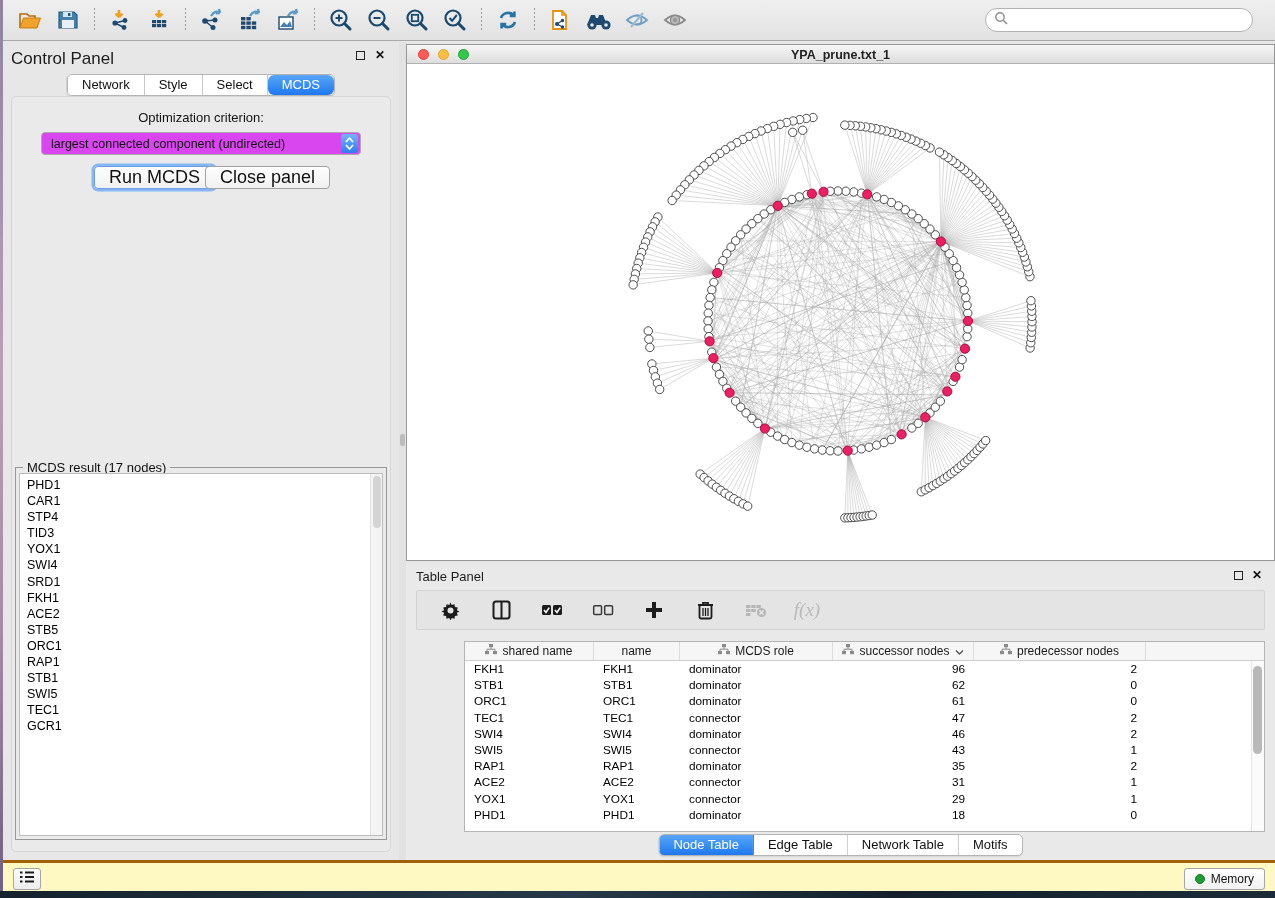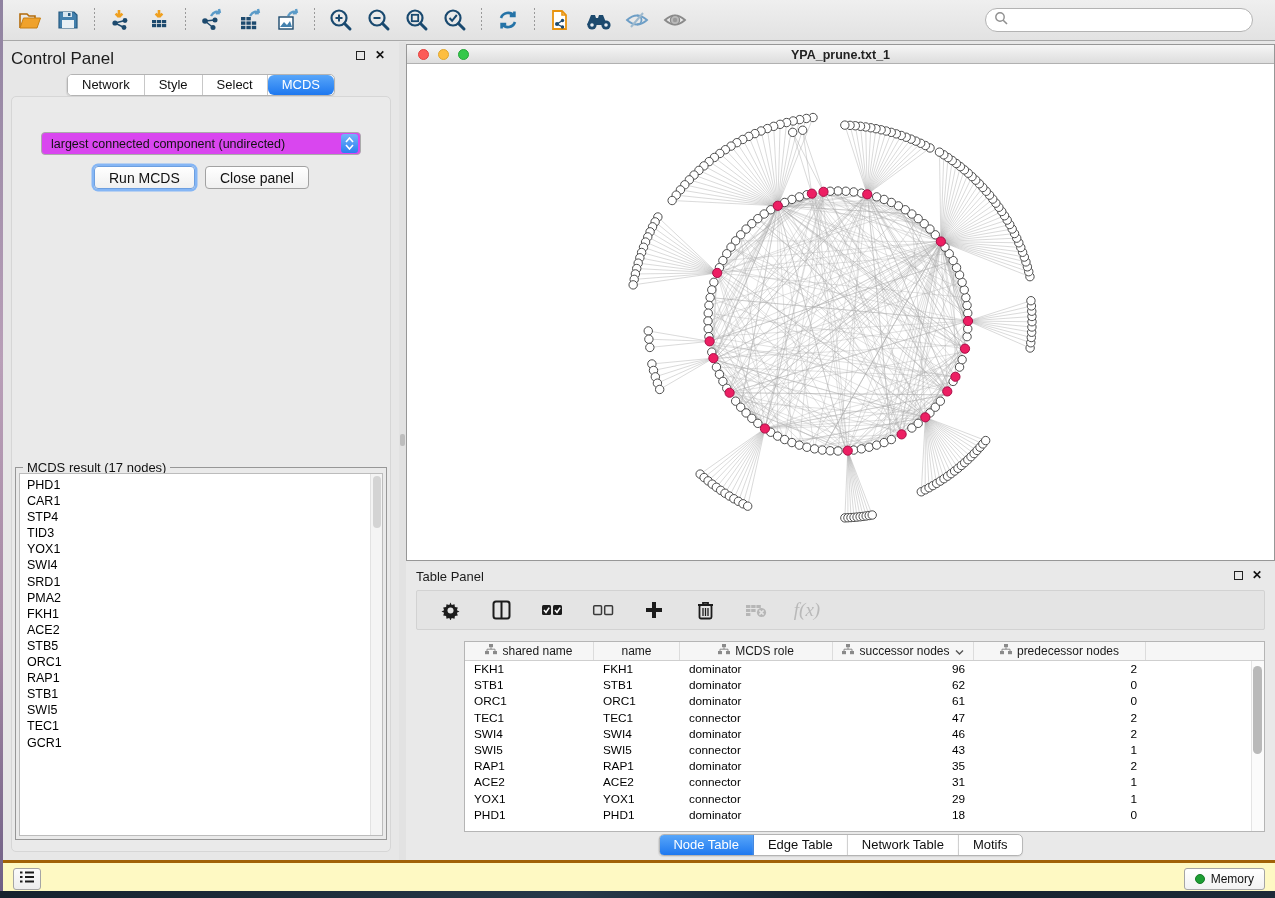--- a/index.html
+++ b/index.html
@@ -47,21 +47,21 @@
     border:1px solid #d6d6d6; border-radius:5px; }
   #opt-label { left:0; right:0; top:68px; text-align:center; font-size:13px; color:#111; }
   #opt-select { left:38px; right:38px; top:90px; height:23px; background:#d946ef;
     border:1px solid #ababab; border-radius:4px; display:flex; align-items:center; }
   #opt-select .val { flex:1; font-size:12.5px; color:#111; padding-left:9px; white-space:nowrap; }
   #opt-stepper { width:17px; height:19px; margin-right:2px; border-radius:3px;
     background:linear-gradient(#74b4fa,#2b7ef0); display:flex; flex-direction:column;
     align-items:center; justify-content:center; gap:1px; }
   .btn { position:absolute; height:23px; background:linear-gradient(#ffffff,#f0f0f0);
     border:1px solid #a2a2a2; border-radius:4px; font-family:"Liberation Sans",sans-serif;
-    font-size:14px; color:#111; padding:0 14px; }
+    font-size:18px; color:#111; padding:0 14px; }
   #run-mcds { left:91px; top:124px; box-shadow:0 0 0 2.5px #85b6f5; border-color:#6d9fe0; }
   #close-panel { left:202px; top:124px; }
   #mcds-group { left:12px; right:12px; top:425px; bottom:20px;
     border:1px solid #979797; background:transparent; }
   #mcds-legend { position:absolute; top:-8px; left:7px; background:#eaeaea; padding:0 4px;
     font-size:13px; color:#111; }
   #mcds-list { position:absolute; left:3px; right:3px; top:5px; bottom:3px; background:#fff;
     border:1px solid #bcbcbc; overflow:hidden; }
   #mcds-items { padding:3px 0 0 7px; }
   .mcds-item { font-size:12.5px; line-height:16.1px; color:#000; }
@@ -320,20 +320,21 @@
   <div id="cp-title" class="abs">Control Panel</div>
   <div id="cp-float" class="panel-float"></div>
   <div id="cp-close" class="panel-close">✕</div>
   <div id="cp-tabs" class="seg abs">
       <button class="seg-btn">Network</button>
       <button class="seg-btn">Style</button>
       <button class="seg-btn">Select</button>
       <button class="seg-btn active">MCDS</button>
     </div>
   <div id="cp-content" class="abs"></div>
+  <div id="opt-label" class="abs">Optimization criterion:</div>
   <div id="opt-select" class="abs">
     <span class="val">largest connected component (undirected)</span>
     <span id="opt-stepper">
       <svg width="9" height="6" viewBox="0 0 9 6">
           <path d="M1 5 L4.5 1 L8 5" fill="none" stroke="#fff" stroke-width="1.6"></path>
         </svg>
       <svg width="9" height="6" viewBox="0 0 9 6">
           <path d="M1 1 L4.5 5 L8 1" fill="none" stroke="#fff" stroke-width="1.6"></path>
         </svg>
     </span>
@@ -344,21 +345,20 @@
     <span id="mcds-legend">MCDS result (17 nodes)</span>
     <div id="mcds-list">
       <div id="mcds-items">
           <div class="mcds-item">PHD1</div>
           <div class="mcds-item">CAR1</div>
           <div class="mcds-item">STP4</div>
           <div class="mcds-item">TID3</div>
           <div class="mcds-item">YOX1</div>
           <div class="mcds-item">SWI4</div>
           <div class="mcds-item">SRD1</div>
-          <div class="mcds-item">PMA2</div>
           <div class="mcds-item">FKH1</div>
           <div class="mcds-item">ACE2</div>
           <div class="mcds-item">STB5</div>
           <div class="mcds-item">ORC1</div>
           <div class="mcds-item">RAP1</div>
           <div class="mcds-item">STB1</div>
           <div class="mcds-item">SWI5</div>
           <div class="mcds-item">TEC1</div>
           <div class="mcds-item">GCR1</div>
         </div>

